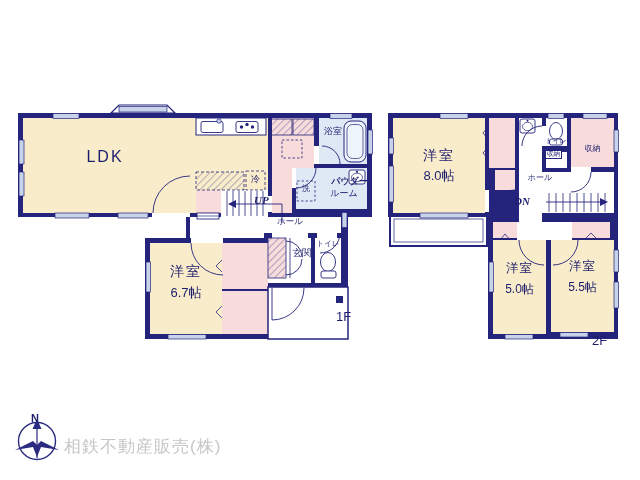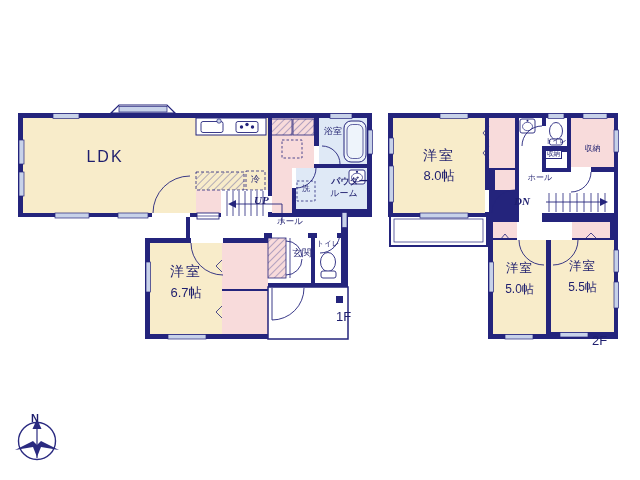--- a/index.html
+++ b/index.html
@@ -255,14 +255,15 @@
   <div class="lbl ctr" style="left:571px;top:145px;width:43px;font-size:8px;">収納</div>
   <div class="lbl ctr" style="left:522px;top:174px;width:36px;font-size:8px;">ホール</div>
   <div class="lbl it" style="left:514px;top:196px;font-size:11px;">DN</div>
   <div class="lbl ctr" style="left:493px;top:262px;width:53px;font-size:12.5px;letter-spacing:1px;">洋室</div>
   <div class="lbl ctr" style="left:493px;top:283px;width:53px;font-size:12px;">5.0帖</div>
   <div class="lbl ctr" style="left:551px;top:260px;width:63px;font-size:12.5px;letter-spacing:1px;">洋室</div>
   <div class="lbl ctr" style="left:551px;top:281px;width:63px;font-size:12px;">5.5帖</div>
   <div class="lbl" style="left:592px;top:334px;font-size:13px;">2F</div>
 
   <div class="lbl" style="left:31px;top:413px;font-size:11px;font-weight:bold;">N</div>
+  <div class="lbl company" style="left:64px;top:438px;font-size:17px;">相鉄不動産販売(株)</div>
 
 </div>
 
 </body></html>

